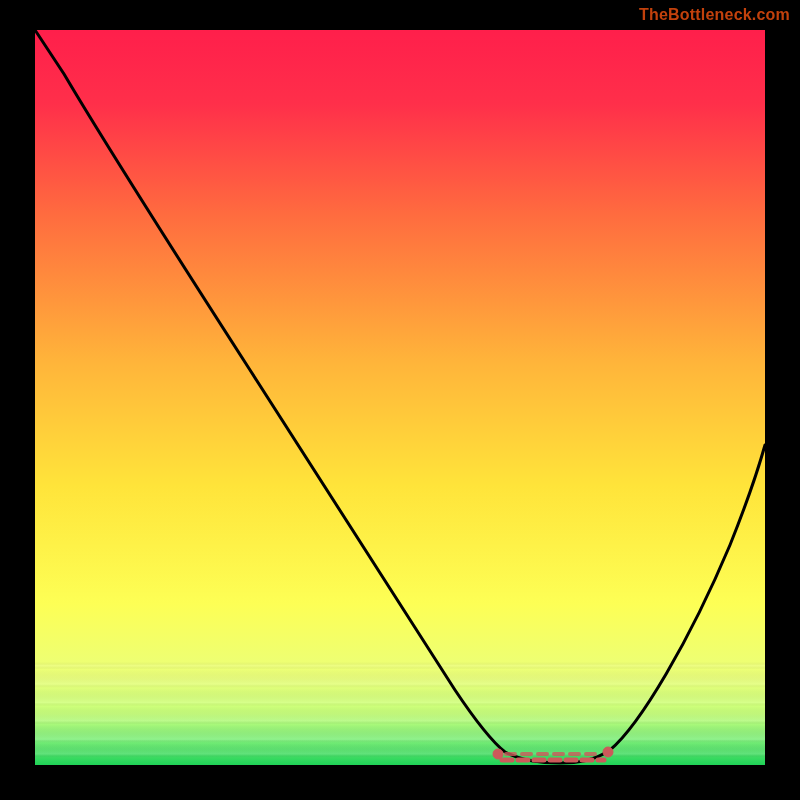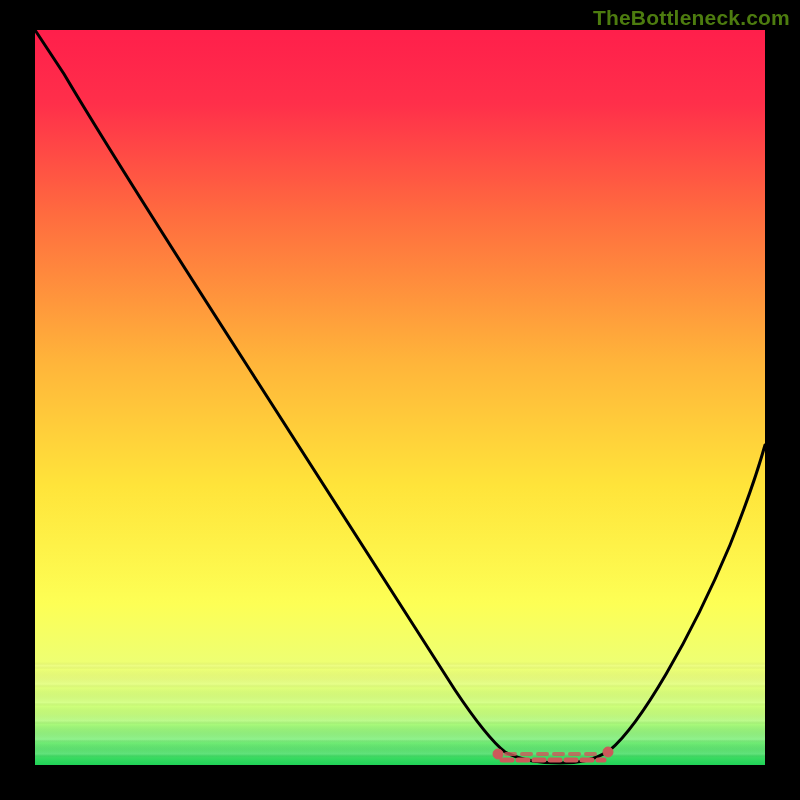--- a/index.html
+++ b/index.html
@@ -14,22 +14,22 @@
   .frame {
     position: relative;
     width: 800px;
     height: 800px;
     background: #000;
   }
   .watermark {
     position: absolute;
     top: 6px;
     right: 10px;
-    color: #4d7c0f;
-    font-size: 21px;
+    color: #c2410c;
+    font-size: 16px;
     font-weight: 600;
     letter-spacing: 0.2px;
     user-select: none;
   }
   svg {
     display: block;
   }
 </style>
 </head>
 <body>

